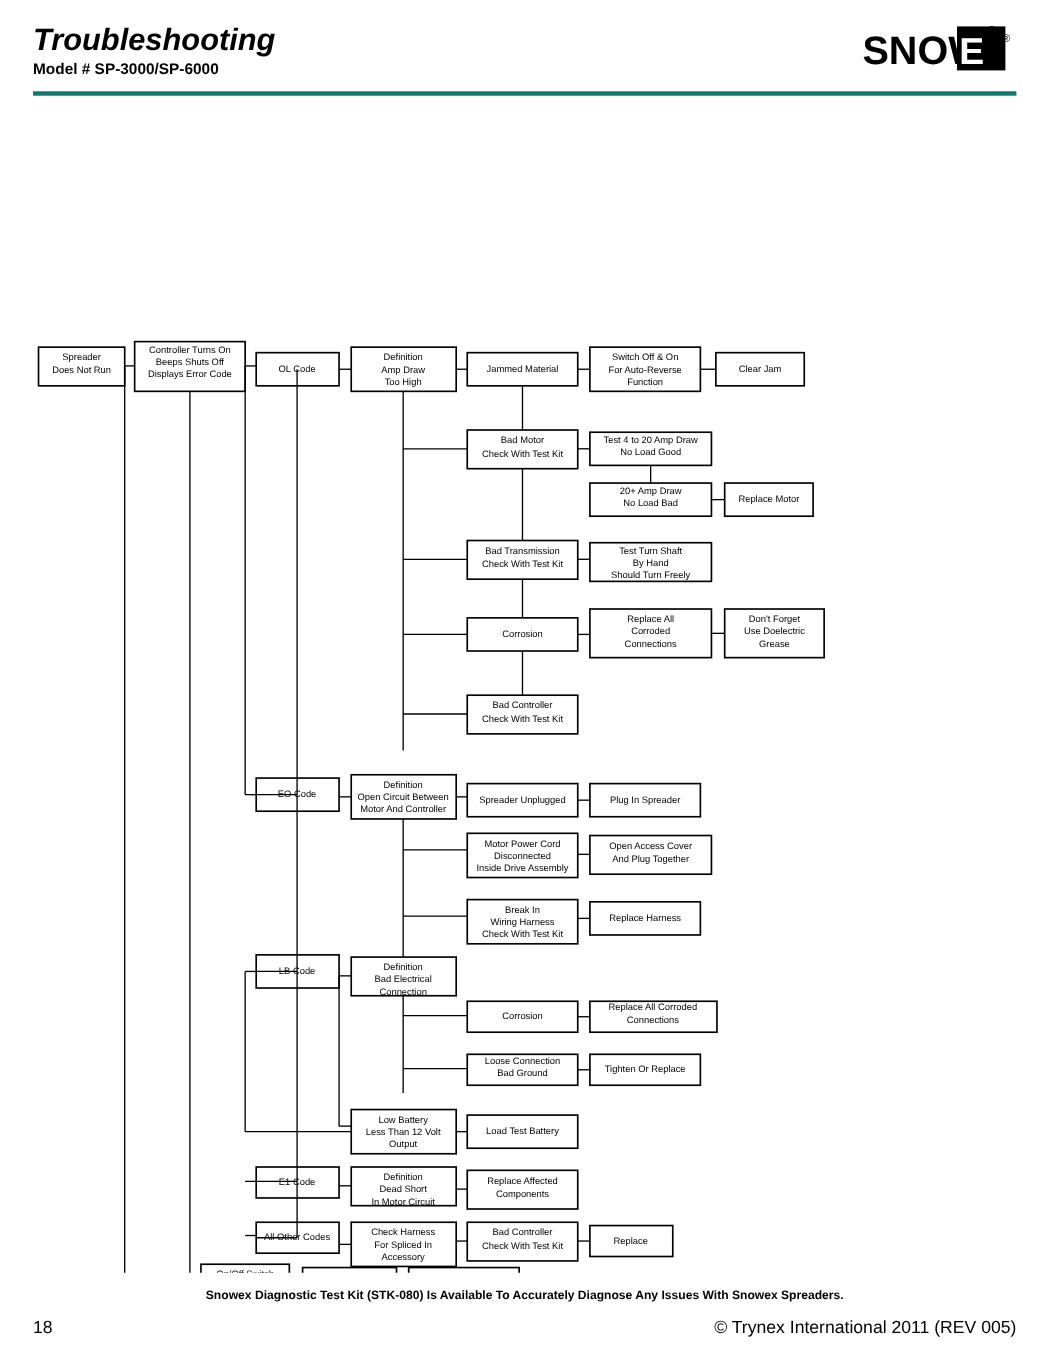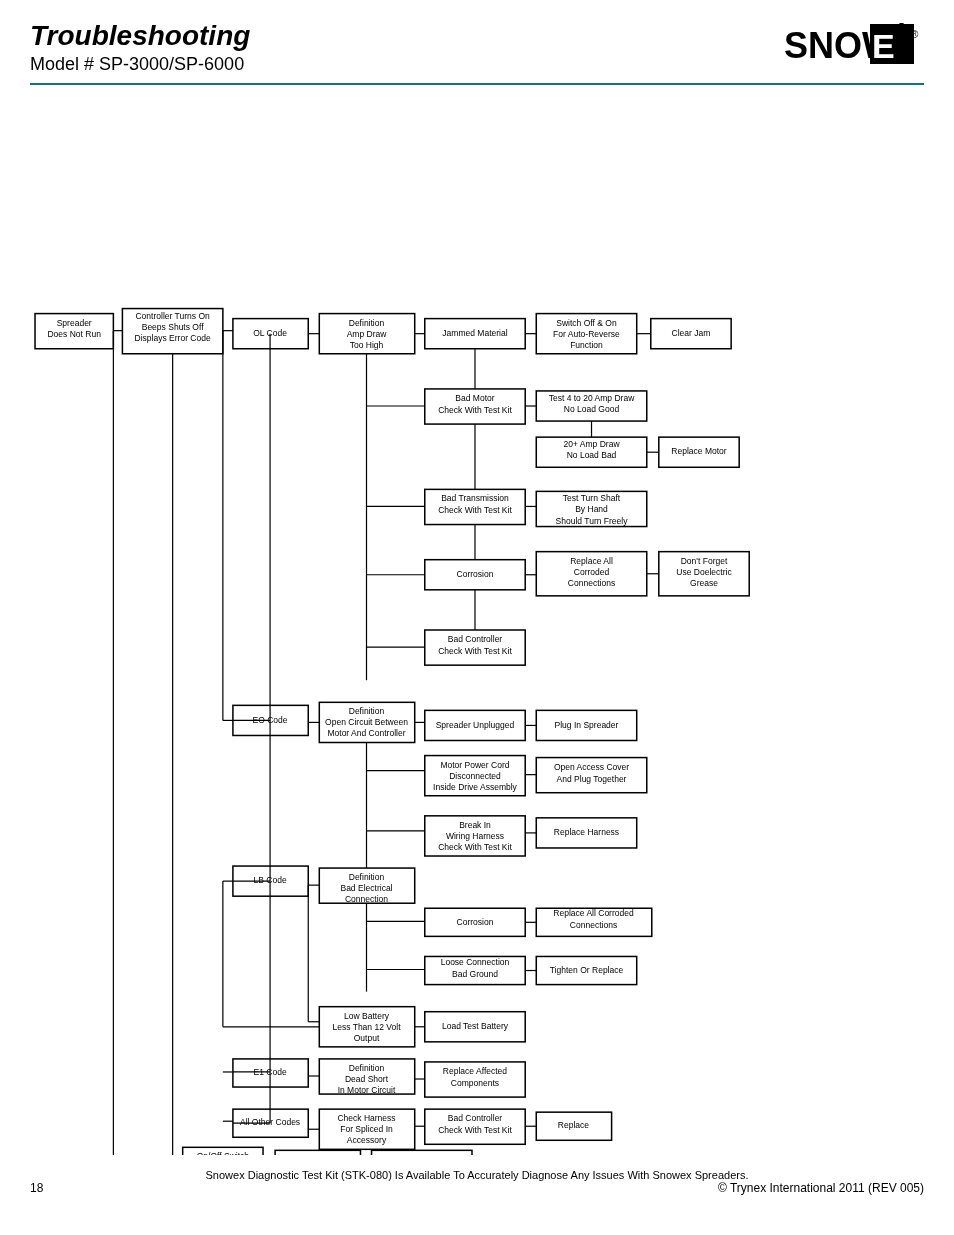--- a/index.html
+++ b/index.html
@@ -9,35 +9,35 @@
       width: 954px;
       min-height: 1235px;
       padding: 20px 30px;
       color: #000;
     }
 
     .header-section {
       display: flex;
       justify-content: space-between;
       align-items: flex-start;
-      border-bottom: 2px solid #0f766e;
+      border-bottom: 4px solid #0f766e;
       padding-bottom: 8px;
       margin-bottom: 4px;
     }
 
     .title-area h1 {
       font-size: 28px;
       font-weight: 900;
       font-style: italic;
       color: #000;
     }
 
     .title-area h2 {
-      font-size: 18px;
-      font-weight: normal;
+      font-size: 14px;
+      font-weight: bold;
       margin-top: 2px;
     }
 
     .logo-area {
       display: flex;
       align-items: center;
     }
 
     .diagram-container {
       margin-top: 20px;
@@ -49,27 +49,28 @@
     
     .diagram-svg {
       width: 100%;
       height: 1050px;
     }
 
     .footer-text {
       margin-top: 10px;
       text-align: center;
       font-size: 11px;
-      font-weight: normal;
+      font-weight: bold;
     }
 
     .footer-bottom {
       display: flex;
       justify-content: space-between;
-      font-size: 12px;
+      margin-top: 15px;
+      font-size: 16px;
     }
   </style>
 </head>
 <body>
 
 <div class="header-section">
   <div class="title-area">
     <h1>Troubleshooting</h1>
     <h2>Model # SP-3000/SP-6000</h2>
   </div>

